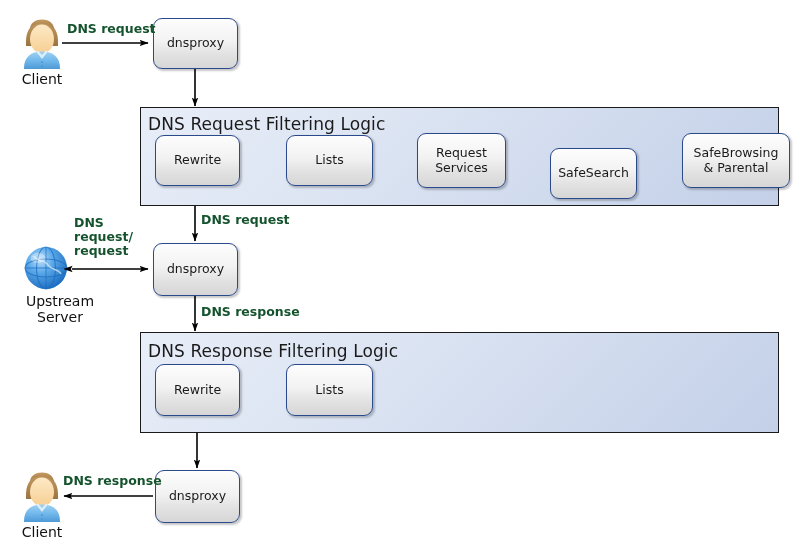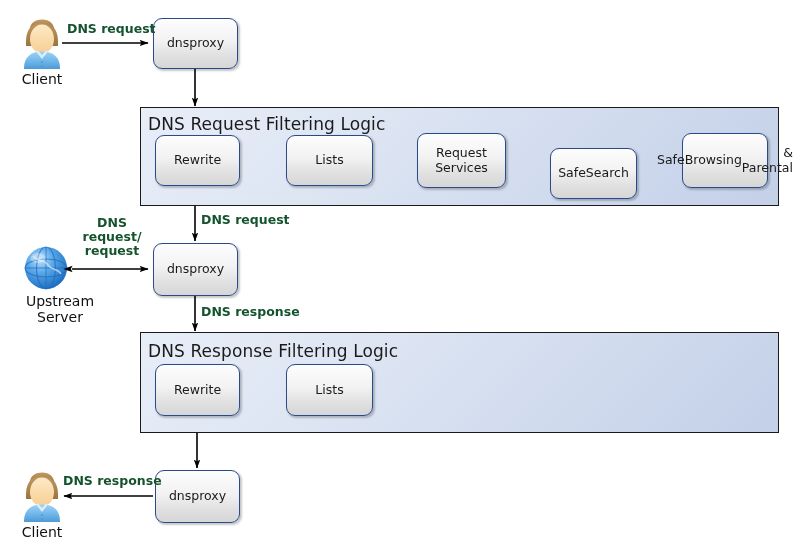--- a/index.html
+++ b/index.html
@@ -56,21 +56,21 @@
 
   
   .edge-label {
     position: absolute;
     font-size: 12.5px;
     color: #14532d;
     white-space: nowrap;
     line-height: 1.12;
     font-weight: bold;
   }
-  .edge-label.center { text-align: center; }
+  .edge-label.center { text-align: left; }
 
   
   .actor-caption {
     position: absolute;
     font-size: 14px;
     color: #111111;
     text-align: center;
     line-height: 1.12;
     white-space: nowrap;
   }
@@ -183,21 +183,21 @@
 
   <div class="node" style="left:417px; top:133px; width:89px; height:55px; flex-direction:column;">
     <span>Request</span>
     <span>Services</span>
   </div>
 
   <div class="node" style="left:550px; top:135px; width:87px; height:51px;margin-top:13px;">
     <span>SafeSearch</span>
   </div>
 
-  <div class="node" style="left:682px; top:133px; width:86px; height:55px; flex-direction:row;">
+  <div class="node" style="left:682px; top:133px; width:108px; height:55px; flex-direction:column;">
     <span>SafeBrowsing</span>
     <span>&amp; Parental</span>
   </div>
 
   <div class="group-box" style="left:140px; top:332px; width:639px; height:101px;"></div>
   <div class="group-title" style="left:148px; top:341px;">DNS Response Filtering Logic</div>
 
   <div class="node" style="left:155px; top:364px; width:85px; height:52px;">
     <span>Rewrite</span>
   </div>

